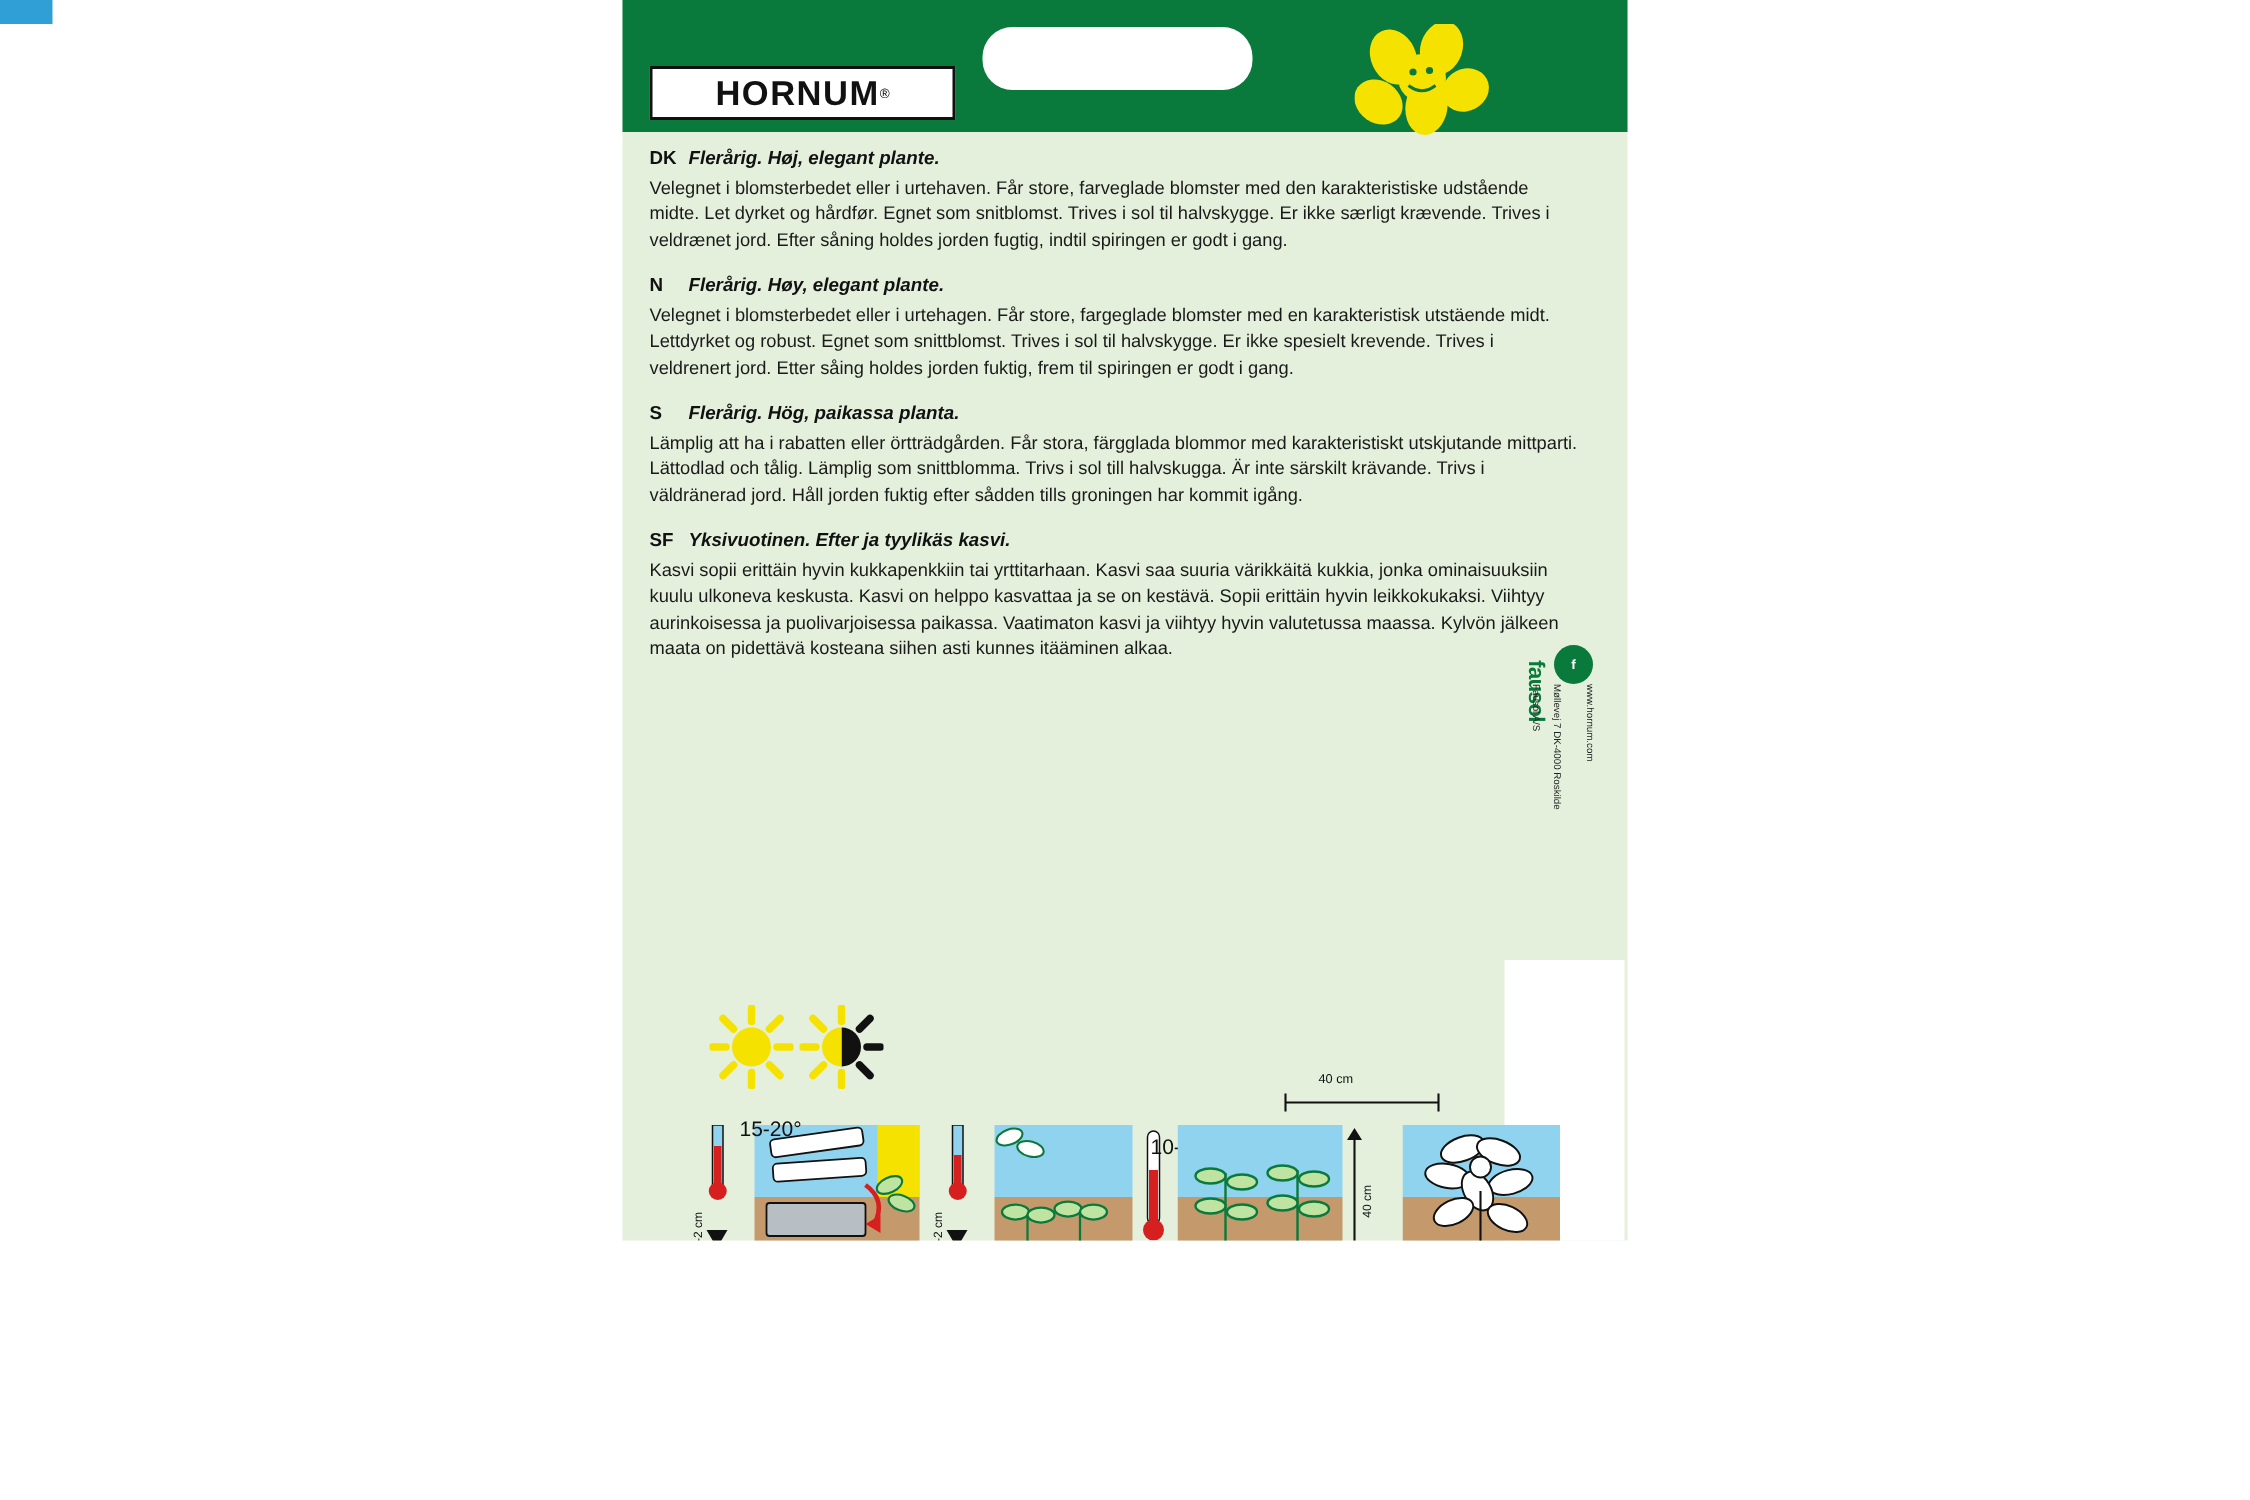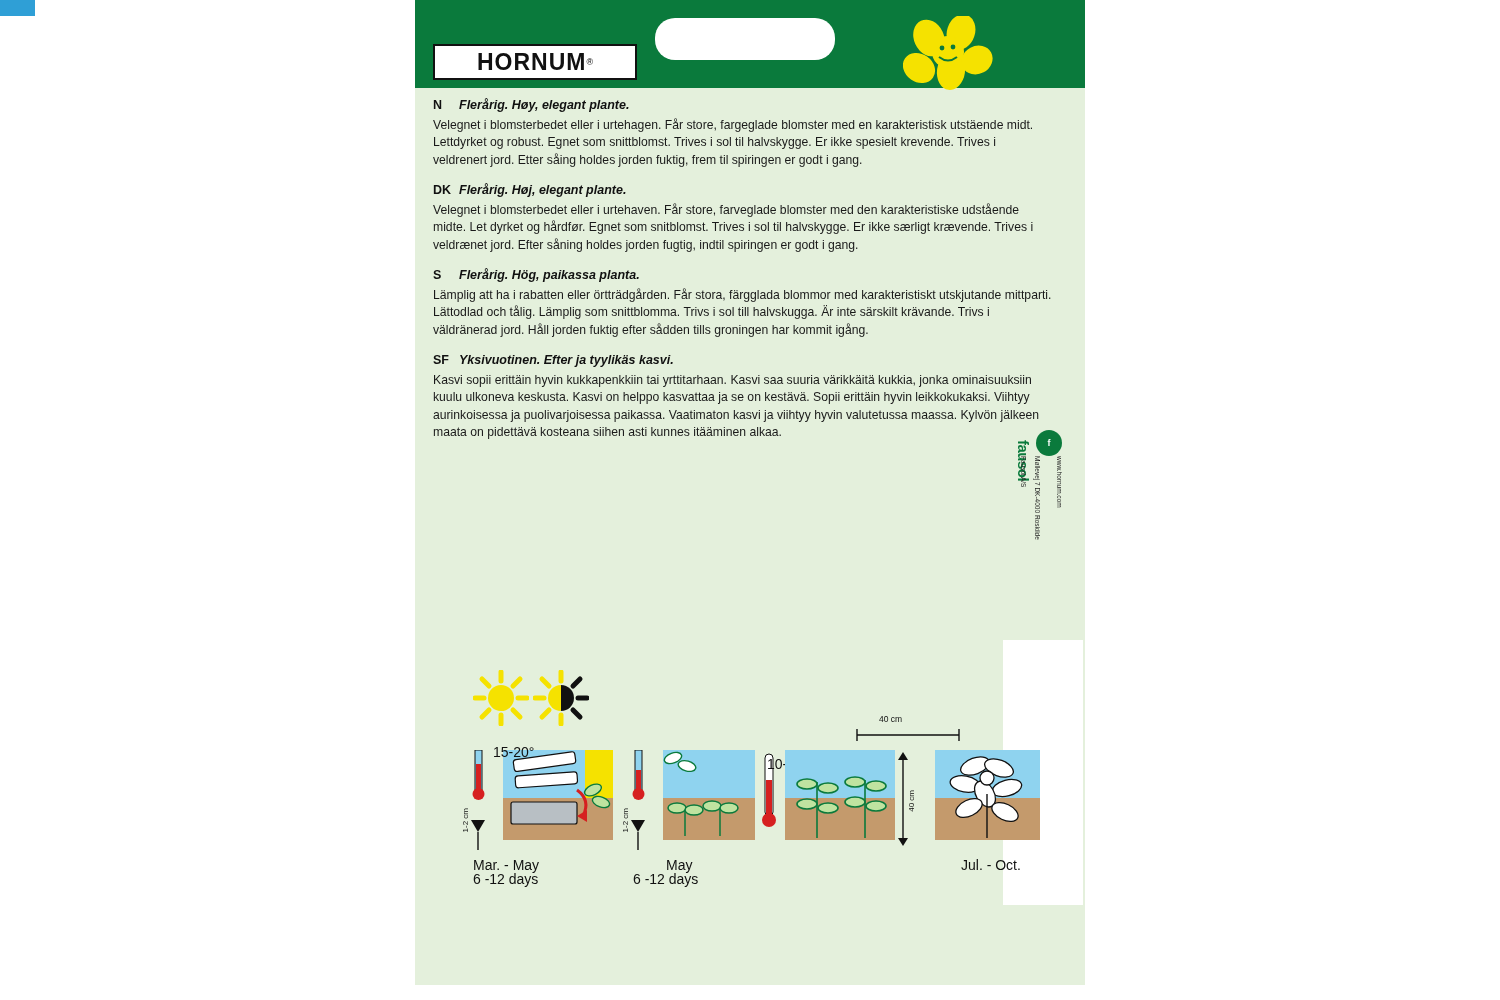--- a/index.html
+++ b/index.html
@@ -1,17 +1,17 @@
 <!DOCTYPE html>
 <html><head>
 <meta charset="utf-8">
 <style>
   html,body{margin:0;padding:0;background:#ffffff;}
   body{width:1500px;height:1000px;font-family:"Liberation Sans",sans-serif;}
-  .stage{position:relative;width:1500px;height:1000px;background:#ffffff;overflow:hidden;}
+  .stage{position:relative;width:1500px;height:827px;background:#ffffff;overflow:hidden;}
 
   
   .packet{position:absolute;left:415px;top:0px;width:670px;height:985px;background:#e4f0dc;}
 
   
   .header-band{position:absolute;left:0;top:0;width:670px;height:88px;background:#0a7a3c;}
   .header-band .notch{position:absolute;left:240px;top:18px;width:180px;height:42px;background:#ffffff;border-radius:20px;}
   .blue-tab{position:absolute;left:-415px;top:0;width:35px;height:16px;background:#2f9fd6;}
 
   
@@ -80,30 +80,30 @@
         <circle cx="39" cy="32" r="2.4"></circle>
         <circle cx="50" cy="31" r="2.4"></circle>
         <path d="M36 41 q9 7 18 0" stroke="#0a7a3c" stroke-width="2" fill="none"></path>
       </g>
     </svg>
 
     <div class="content">
 
       <div class="block">
         <div class="blk-head">
+          <span class="lang">DK</span><span class="ttl">Flerårig. Høj, elegant plante.</span>
+        </div>
+        <div class="blk-body">Velegnet i blomsterbedet eller i urtehaven. Får store, farveglade blomster med den karakteristiske udstående midte. Let dyrket og hårdfør. Egnet som snitblomst. Trives i sol til halvskygge. Er ikke særligt krævende. Trives i veldrænet jord. Efter såning holdes jorden fugtig, indtil spiringen er godt i gang.</div>
+      </div>
+
+      <div class="block">
+        <div class="blk-head">
           <span class="lang">N</span><span class="ttl">Flerårig. Høy, elegant plante.</span>
         </div>
         <div class="blk-body">Velegnet i blomsterbedet eller i urtehagen. Får store, fargeglade blomster med en karakteristisk utstäende midt. Lettdyrket og robust. Egnet som snittblomst. Trives i sol til halvskygge. Er ikke spesielt krevende. Trives i veldrenert jord. Etter såing holdes jorden fuktig, frem til spiringen er godt i gang.</div>
-      </div>
-
-      <div class="block">
-        <div class="blk-head">
-          <span class="lang">DK</span><span class="ttl">Flerårig. Høj, elegant plante.</span>
-        </div>
-        <div class="blk-body">Velegnet i blomsterbedet eller i urtehaven. Får store, farveglade blomster med den karakteristiske udstående midte. Let dyrket og hårdfør. Egnet som snitblomst. Trives i sol til halvskygge. Er ikke særligt krævende. Trives i veldrænet jord. Efter såning holdes jorden fugtig, indtil spiringen er godt i gang.</div>
       </div>
 
       <div class="block">
         <div class="blk-head">
           <span class="lang">S</span><span class="ttl">Flerårig. Hög, paikassa planta.</span>
         </div>
         <div class="blk-body">Lämplig att ha i rabatten eller örtträdgården. Får stora, färgglada blommor med karakteristiskt utskjutande mittparti. Lättodlad och tålig. Lämplig som snittblomma. Trivs i sol till halvskugga. Är inte särskilt krävande. Trivs i väldränerad jord. Håll jorden fuktig efter sådden tills groningen har kommit igång.</div>
       </div>
 
       <div class="block">

